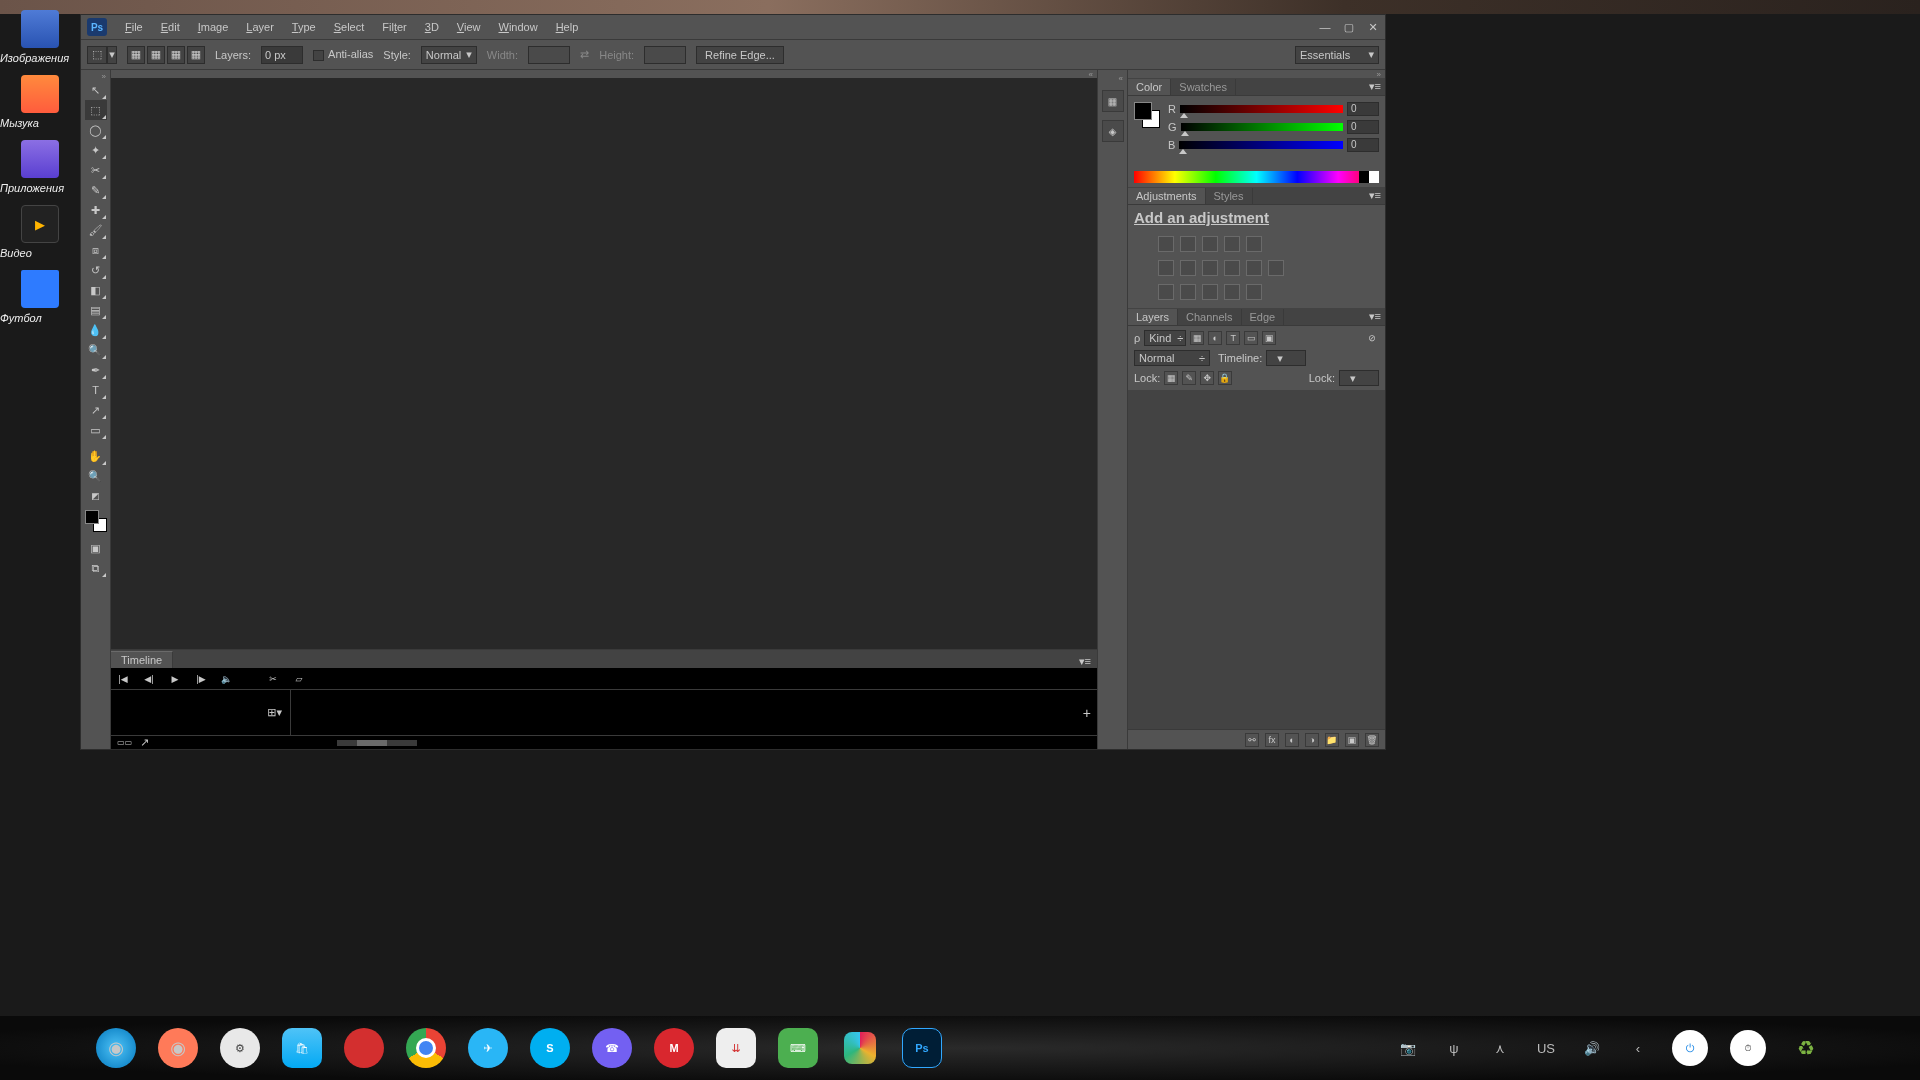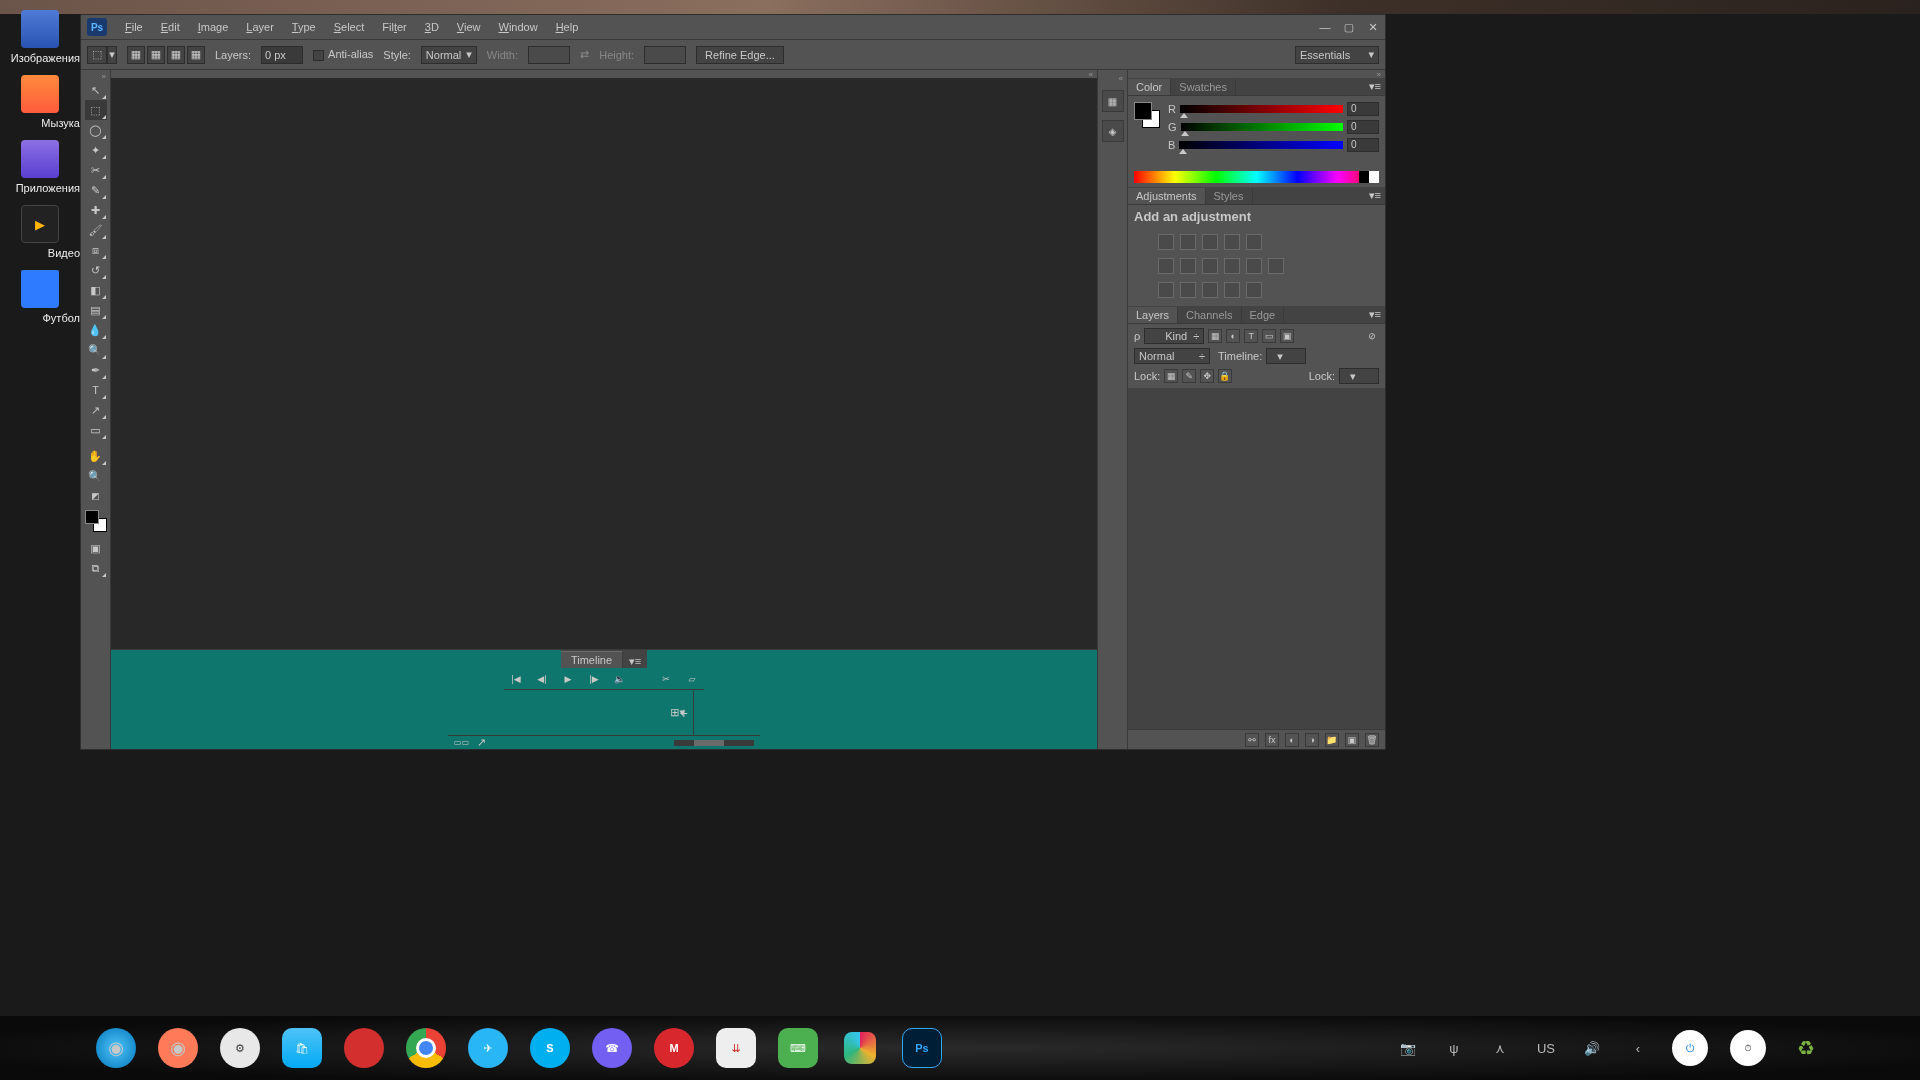--- a/index.html
+++ b/index.html
@@ -1,21 +1,21 @@
 <!DOCTYPE html>
 <html><head>
 <meta charset="utf-8">
 <style>
 * { margin: 0; padding: 0; box-sizing: border-box; font-family: "Lucida Grande", "Segoe UI", Tahoma, sans-serif; font-size: 11px; color: #c8c8c8; user-select: none; }
 body { width: 1920px; height: 1080px; background: #1a1a1a; position: relative; overflow: hidden; }
 .desktop-bg-top { position: absolute; top: 0; left: 0; right: 0; height: 14px; background: linear-gradient(90deg,#6b5449,#8a6e5e 40%,#3d3028 70%,#2a221e); }
 .desktop { position: absolute; left: 0; top: 0; width: 80px; height: 760px; }
 .desk-icon { width: 80px; text-align: center; margin-top: 10px; cursor: pointer; }
 .desk-icon .glyph { width: 38px; height: 38px; margin: 0 auto 4px; border-radius: 4px; display: flex; align-items: center; justify-content: center; }
-.desk-icon .label { text-align: right; font-size: 11px; color: #eee; line-height: 13px; }
+.desk-icon .label { text-align: left; font-size: 11px; color: #eee; line-height: 13px; font-style: italic; }
 .glyph.blue    { background: linear-gradient(#4f7bd6,#2953b2); }
 .glyph.orange  { background: linear-gradient(#ff8a3d,#ff5c3d); }
 .glyph.purple  { background: linear-gradient(#8b6fe4,#5a3fd1); }
 .glyph.dark    { background: #222; border:1px solid #444; position:relative;}
 .glyph.dark::after{content:"▶";color:#ffb400;font-size:13px;}
 .glyph.folder  { background: #2e7bff; border-radius: 2px 2px 4px 4px; }
 
 .ps-window { position: absolute; left: 80px; top: 14px; width: 1306px; height: 736px; background: #535353; border: 1px solid #2d2d2d; display: flex; flex-direction: column; }
 .menubar { height: 25px; background: #535353; display: flex; align-items: center; padding-left: 6px; gap: 2px; border-bottom:1px solid #3a3a3a;}
 .ps-logo { width: 20px; height: 18px; background: #1a3a6e; border-radius: 3px; display:flex;align-items:center;justify-content:center;color:#5cb6ff;font-weight:bold;font-size:10px;margin-right:8px;}
@@ -40,21 +40,21 @@
 .tool.active { background:#3a3a3a; }
 .tool-tri { position:absolute;right:1px;bottom:1px;width:0;height:0;border-left:4px solid transparent;border-bottom:4px solid #c8c8c8;}
 .fgbg { width:22px;height:22px;position:relative;margin-top:4px;}
 .fgbg .bg { position:absolute;right:0;bottom:0;width:14px;height:14px;background:#fff;border:1px solid #000;}
 .fgbg .fg { position:absolute;left:0;top:0;width:14px;height:14px;background:#000;border:1px solid #888;}
 
 .canvas-area { flex:1;display:flex;flex-direction:column;min-width:0;}
 .collapse-handle { height:8px;background:#535353;display:flex;align-items:center;justify-content:flex-end;padding-right:4px;}
 .collapse-handle span{font-size:8px;color:#999;}
 .canvas { flex:1;background:#282828;margin:0 0 0 0;}
-.timeline-panel { height:100px;border-top:1px solid #3a3a3a;background:#0f766e;display:flex;flex-direction:column;align-items:center;}
+.timeline-panel { height:100px;border-top:1px solid #3a3a3a;background:#000000;display:flex;flex-direction:column;}
 .tl-tab-row { height:18px;display:flex;align-items:flex-end;background:#434343;}
 .tl-tab { background:#535353;padding:2px 10px;border-right:1px solid #3a3a3a;border-top:1px solid #6a6a6a;font-size:11px;}
 .tl-menu { margin-left:auto;padding:0 6px;cursor:pointer;}
 .tl-toolbar { height:22px;border-bottom:1px solid #3a3a3a;display:flex;align-items:center;padding:0 4px;gap:10px;}
 .tl-btn { width:16px;height:16px;display:flex;align-items:center;justify-content:center;cursor:pointer;font-size:9px;color:#c8c8c8;}
 .tl-body { flex:1;display:flex;}
 .tl-left { width:180px;border-right:1px solid #3a3a3a;display:flex;align-items:center;justify-content:flex-end;padding-right:8px;}
 .tl-right { flex:1;position:relative;}
 .tl-add {position:absolute;right:6px;top:50%;transform:translateY(-50%);font-size:14px;color:#c8c8c8;cursor:pointer;}
 .tl-footer { height:14px;border-top:1px solid #3a3a3a;display:flex;align-items:center;padding:0 6px;gap:8px;}
@@ -79,21 +79,21 @@
 .sgrad.r{background:linear-gradient(90deg,#000,#f00);}
 .sgrad.g{background:linear-gradient(90deg,#000,#0f0);}
 .sgrad.b{background:linear-gradient(90deg,#000,#00f);}
 .sgrad .knob{position:absolute;left:0;top:8px;width:0;height:0;border-left:4px solid transparent;border-right:4px solid transparent;border-bottom:5px solid #c8c8c8;}
 .sval{width:32px;height:14px;background:#3a3a3a;border:1px solid #2d2d2d;text-align:left;padding-left:3px;font-size:10px;}
 .spectrum{height:12px;margin:0 6px 4px;background:linear-gradient(90deg,#f00,#ff0,#0f0,#0ff,#00f,#f0f,#f00);position:relative;}
 .spectrum::after{content:"";position:absolute;right:0;top:0;width:10px;height:12px;background:#fff;}
 .spectrum::before{content:"";position:absolute;right:10px;top:0;width:10px;height:12px;background:#000;}
 
 .adj-body{padding:4px 6px;}
-.adj-title{font-weight:bold;font-size:13px;margin-bottom:6px;}
+.adj-title{font-weight:bold;font-size:15px;margin-bottom:6px;text-decoration:underline;}
 .adj-row{display:flex;gap:6px;padding:4px 24px;}
 .adj-ico{width:16px;height:16px;border:1px solid #6a6a6a;background:#4a4a4a;cursor:pointer;}
 
 .layers-controls{padding:4px 6px;display:flex;flex-direction:column;gap:4px;}
 .lrow{display:flex;align-items:center;gap:4px;}
 .ldd{background:#434343;border:1px solid #2d2d2d;height:16px;padding:0 4px;display:flex;align-items:center;gap:6px;}
 .lico{width:14px;height:14px;border:1px solid #3a3a3a;display:flex;align-items:center;justify-content:center;cursor:pointer;font-size:9px;}
 .layers-body{flex:1;background:#434343;}
 .layers-footer{height:20px;border-top:1px solid #3a3a3a;display:flex;align-items:center;justify-content:flex-end;gap:6px;padding:0 6px;}
 
@@ -342,21 +342,21 @@
 
       <div class="panel-head">
         <div class="ptab">Layers</div>
         <div class="ptab inactive">Channels</div>
         <div class="ptab inactive">Edge</div>
         <div class="pmenu">▾≡</div>
       </div>
       <div class="layers-controls">
         <div class="lrow">
           <span>ρ</span>
-          <div class="ldd" style="width:60px;justify-content:flex-end;">
+          <div class="ldd" style="width:42px;justify-content:space-between;">
               <span>Kind</span>
               <span>÷</span>
             </div>
           <div class="lico">▦</div>
           <div class="lico">◐</div>
           <div class="lico">T</div>
           <div class="lico">▭</div>
           <div class="lico">▣</div>
           <div style="flex:1"></div>
           <div class="lico" style="border:none;">⊘</div>

